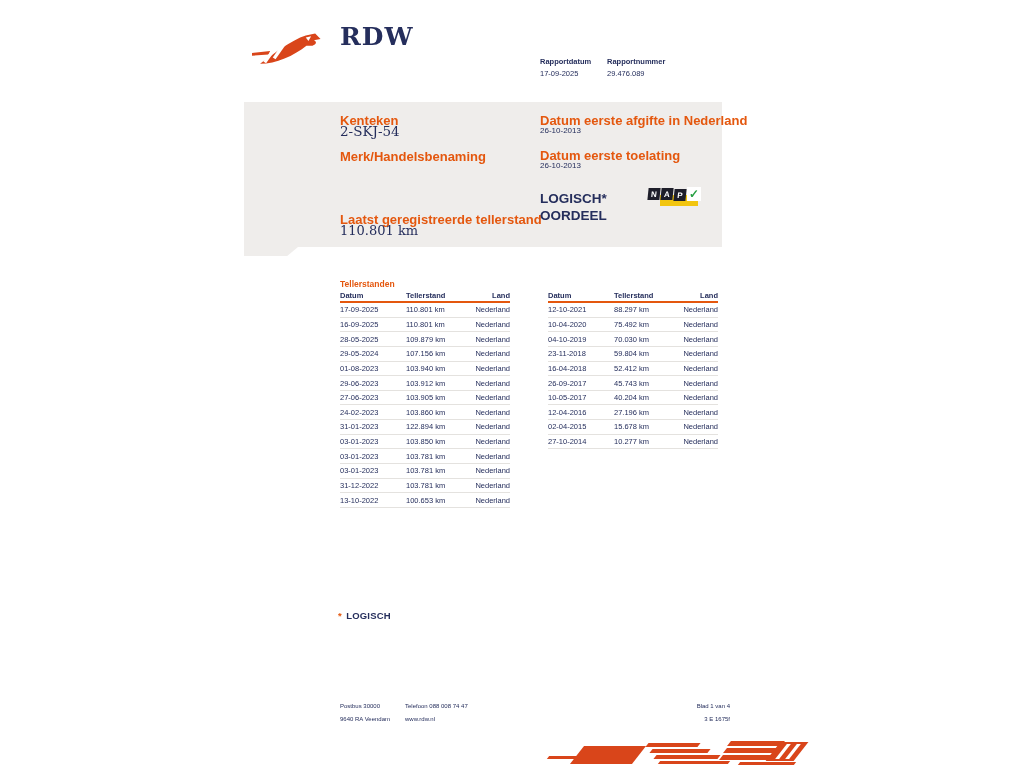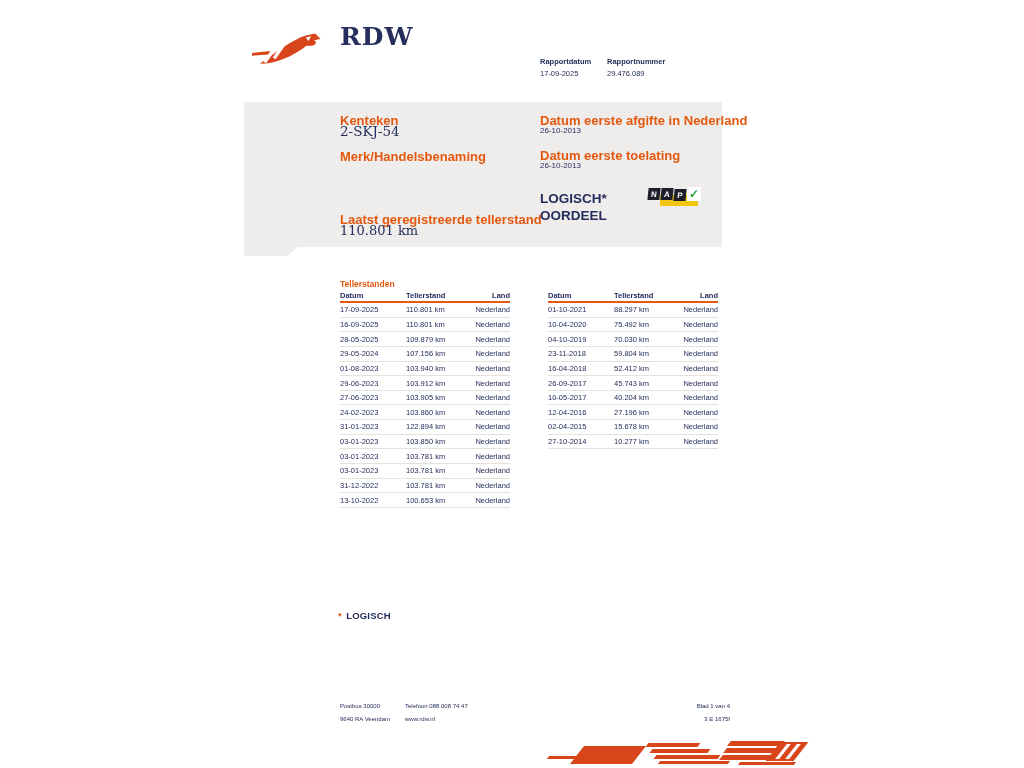--- a/index.html
+++ b/index.html
@@ -190,21 +190,21 @@
   </div>
 
   <div class="abs ttable" style="left:548px;top:291px;">
     <div class="thead">
       <span class="c-datum">Datum</span>
       <span class="c-tellerstand">Tellerstand</span>
       <span class="c-land">Land</span>
     </div>
     <div>
         <div class="trow">
-          <span class="c-datum">01-10-2021</span>
+          <span class="c-datum">12-10-2021</span>
           <span class="c-tellerstand">88.297 km</span>
           <span class="c-land">Nederland</span>
         </div>
         <div class="trow">
           <span class="c-datum">10-04-2020</span>
           <span class="c-tellerstand">75.492 km</span>
           <span class="c-land">Nederland</span>
         </div>
         <div class="trow">
           <span class="c-datum">04-10-2019</span>

